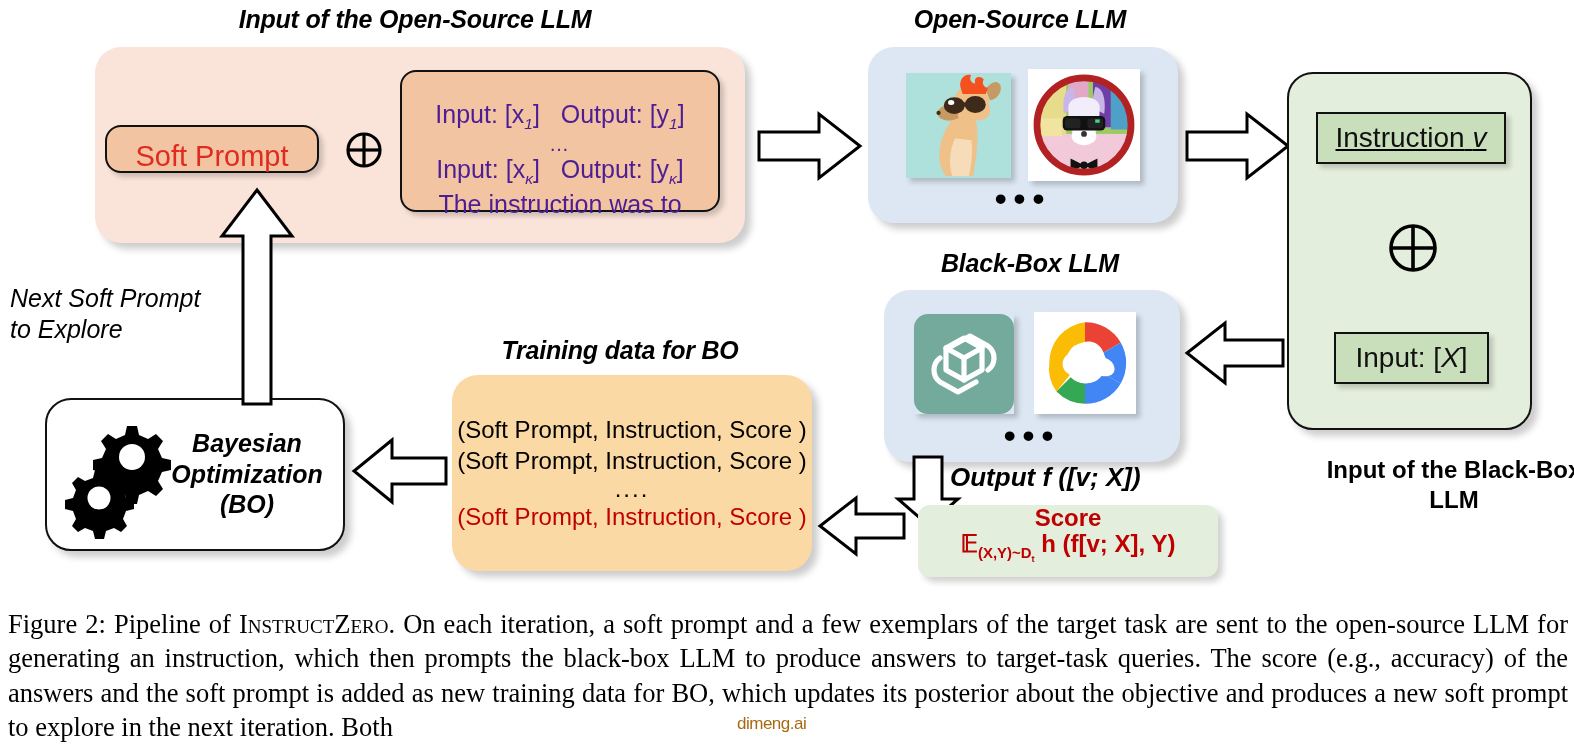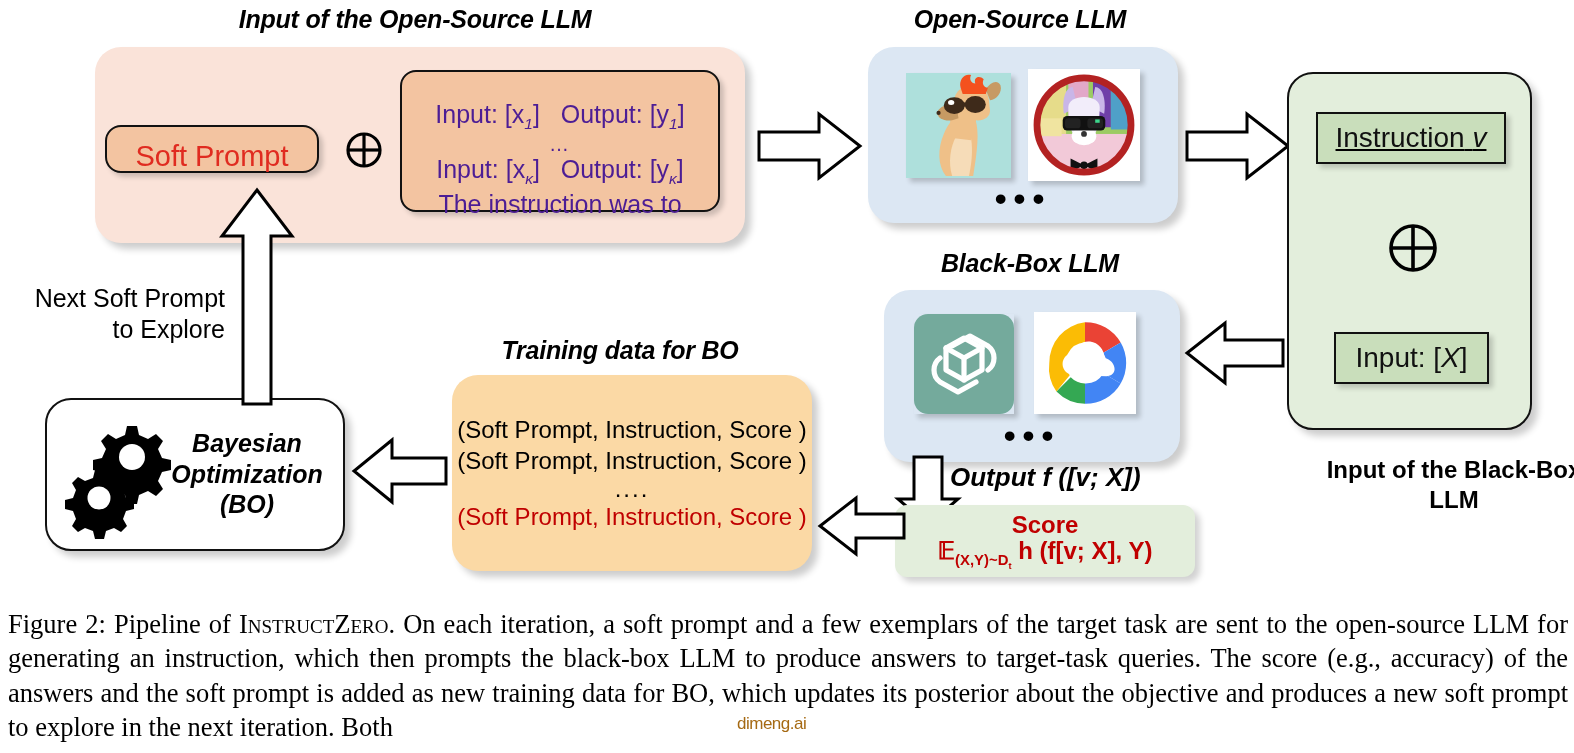--- a/index.html
+++ b/index.html
@@ -30,21 +30,21 @@
 
   
   .soft-prompt-txt{color:#E02B20;font-size:29px;text-align:center;line-height:1;}
   .exemplar{font-size:25px;line-height:1.22;text-align:center;color:#4c1d95;margin-top:36px;}
   .exemplar .dots{letter-spacing:2px;font-size:20px;display:block;line-height:1;}
   .tuple{font-size:24px;line-height:1.30;text-align:center;white-space:nowrap;}
   .tuple.red{color:#C00000;}
   .dots4{font-size:24px;text-align:center;letter-spacing:2px;line-height:1;}
   .greenlabel{font-size:28px;text-align:center;color:#111;}
   .bo-label{font-weight:bold;font-style:italic;font-size:25px;text-align:center;line-height:1.22;}
-  .next-label{font-size:25px;text-align:right;line-height:1.25;}
+  .next-label{font-style:italic;font-size:25px;text-align:left;line-height:1.25;}
   .output-label{font-weight:bold;font-style:italic;font-size:26px;white-space:nowrap;}
   .score-title{color:#C00000;font-weight:bold;font-size:24px;text-align:center;line-height:1.1;}
   .score-formula{color:#C00000;font-weight:bold;font-size:24px;text-align:center;
                  line-height:1.1;white-space:nowrap;}
   .ellip3{font-size:34px;font-weight:bold;letter-spacing:7px;text-align:center;line-height:1;}
 
   .mi{font-style:italic;}
   sub{font-size:.62em;}
 
   
@@ -241,21 +241,21 @@
     <svg width="66" height="72" viewBox="0 0 66 72">
       <polygon points="18,2 46,2 46,44 62,44 32,70 2,44 18,44" fill="#fff" stroke="#000" stroke-width="3"></polygon>
     </svg>
   </div>
 
   <div class="abs output-label" style="left:950px;top:462px;">
     <span>Output</span>
     <span class="mi">f ([v; X])</span>
   </div>
 
-  <div class="abs score-box" style="left:895px;top:505px;width:300px;height:72px;padding-top:7px;">
+  <div class="abs score-box" style="left:918px;top:505px;width:300px;height:72px;">
     <div class="score-title">Score</div>
     <div class="score-formula">
       <span>𝔼</span><sub><span>(X,Y)~D</span><sub>t</sub></sub>
       <span>h (f[v; X], Y)</span>
     </div>
   </div>
 
   <div class="abs" style="left:818px;top:495px;">
     <svg width="88" height="62" viewBox="0 0 88 62">
       <polygon points="86,19 38,19 38,3 2,31 38,59 38,43 86,43" fill="#fff" stroke="#000" stroke-width="3"></polygon>

